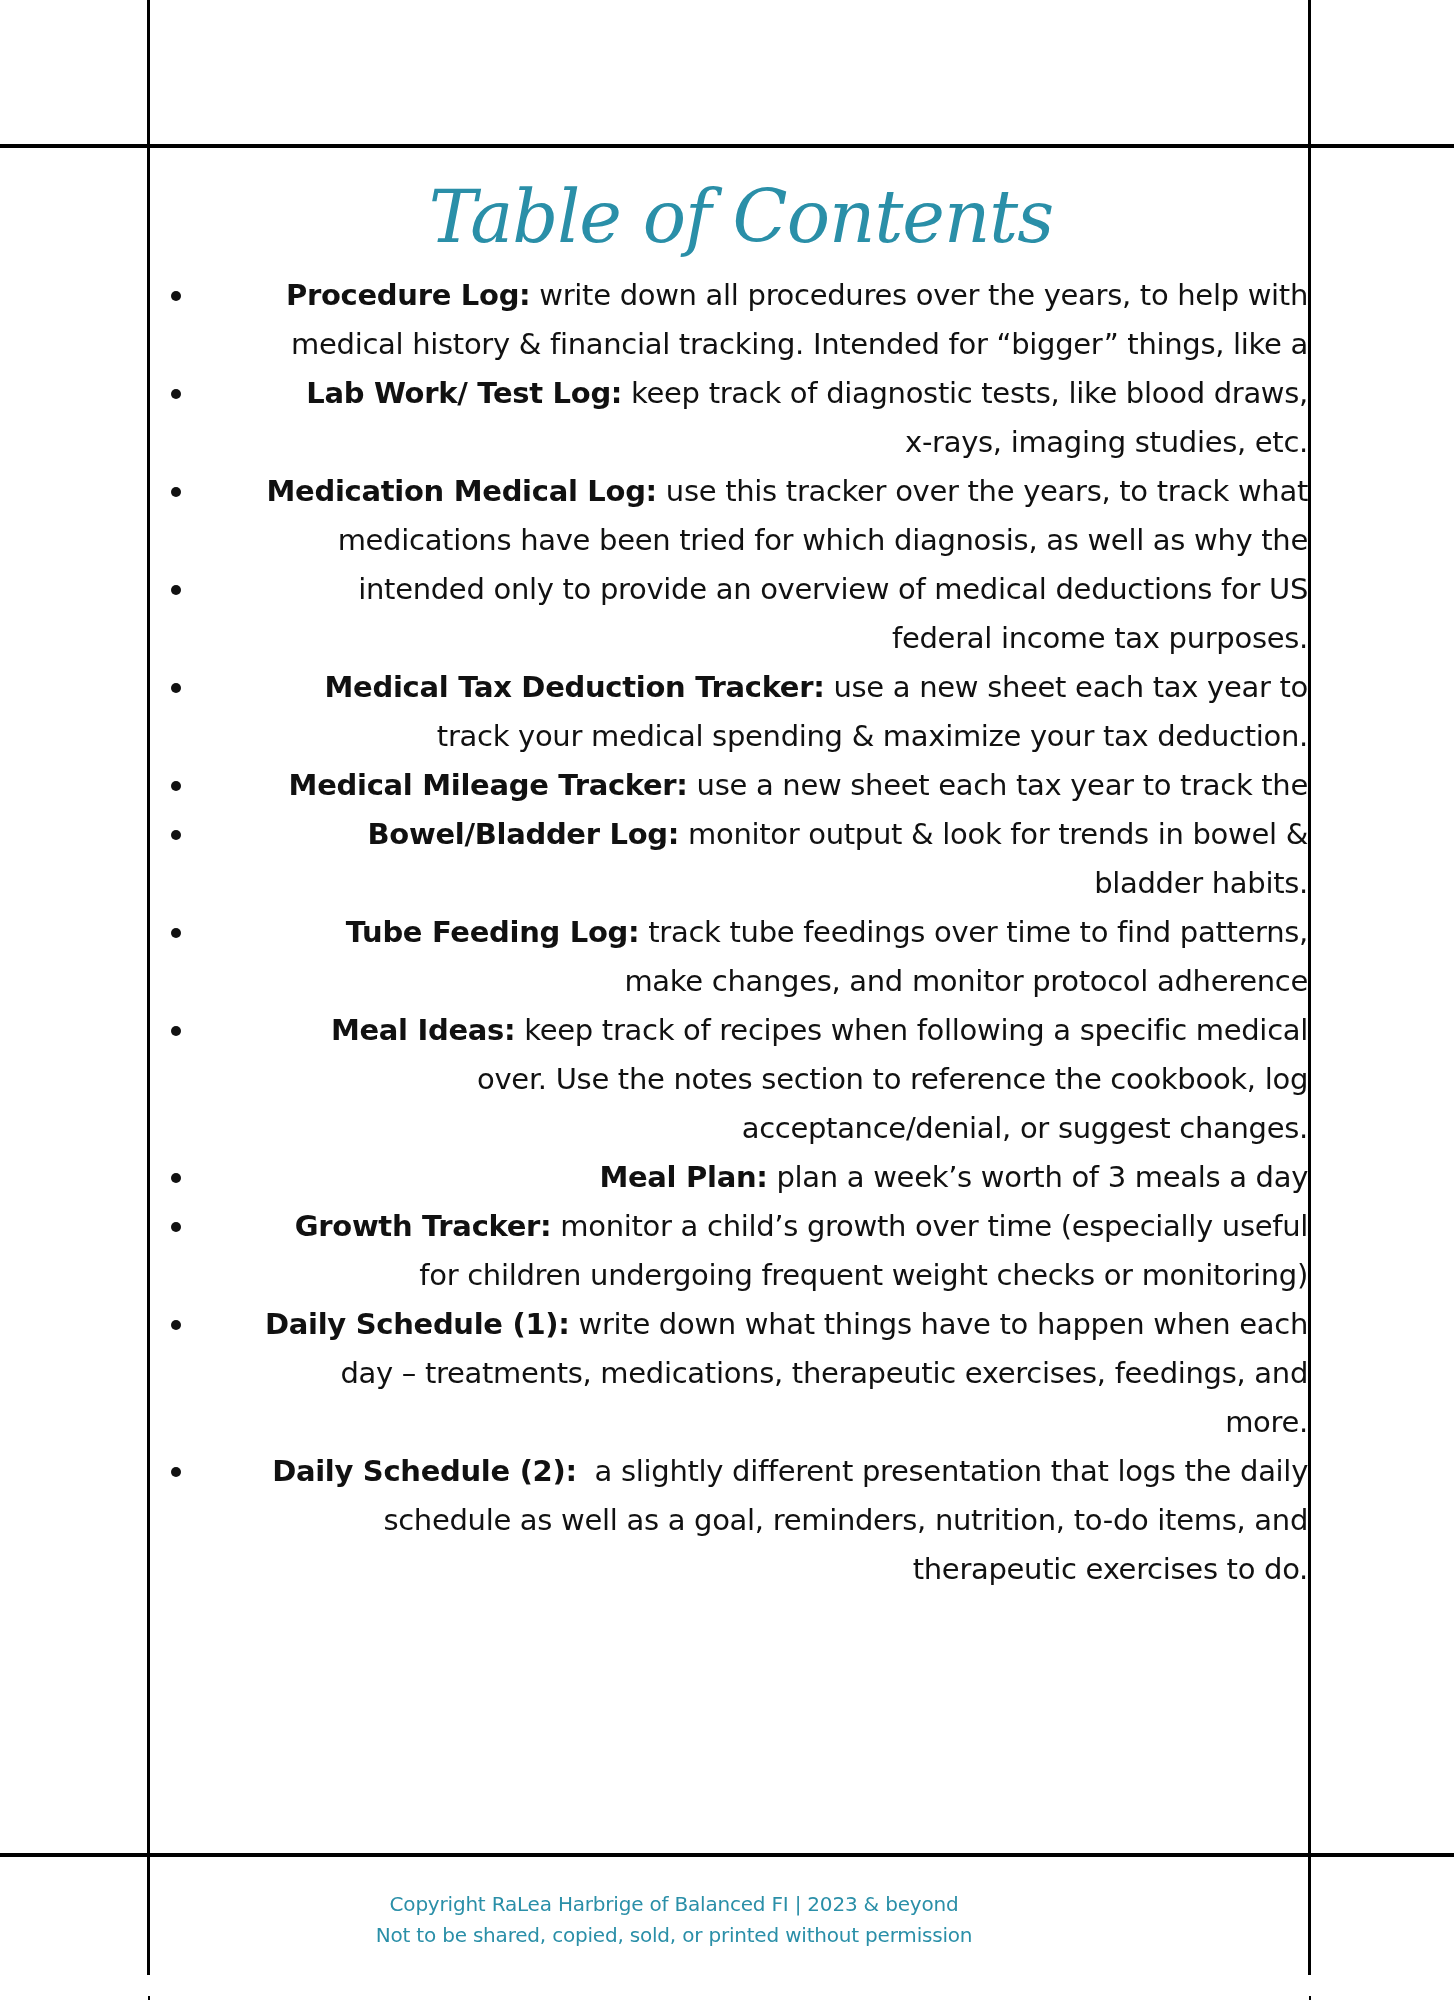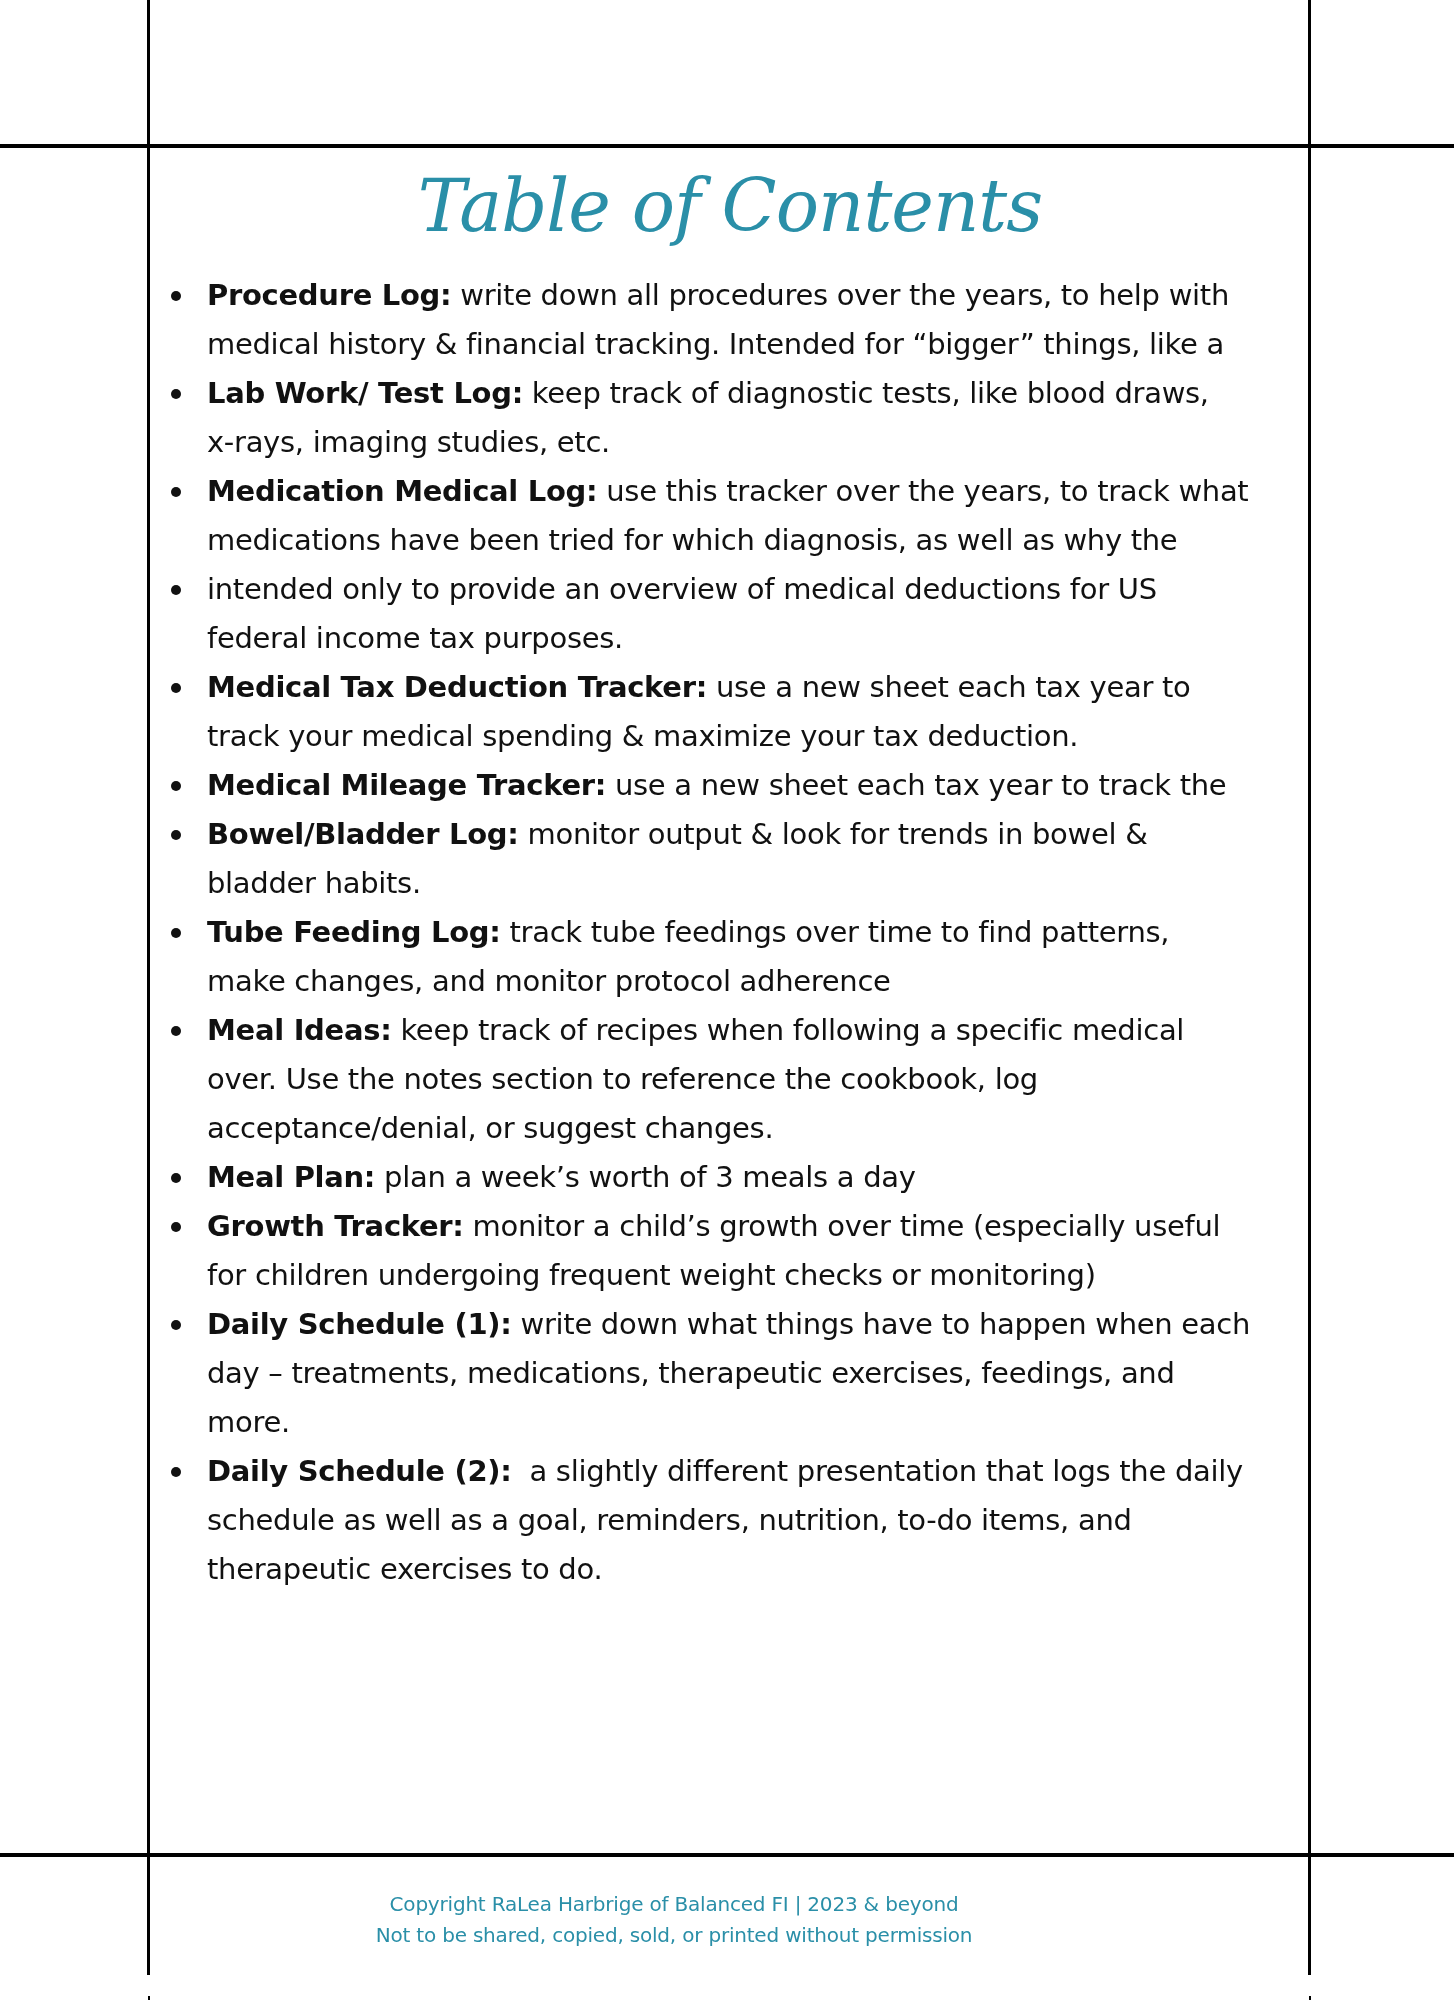--- a/index.html
+++ b/index.html
@@ -58,20 +58,21 @@
     }
 
     .toc {
       position: absolute;
       top: 271px;
       left: 150px;
       width: 1158px;
       margin: 0;
       padding: 0;
       list-style: none;
+      text-align: right;
     }
     .toc-item {
       position: relative;
       padding-left: 57px;
       font-size: 29px;
       line-height: 49px;
       letter-spacing: -0.3px;
       white-space: nowrap;
     }
     .bullet {
@@ -110,21 +111,21 @@
 </head>
 <body>
 
 <div class="vline left"></div>
 <div class="vline right"></div>
 <div class="vtick left"></div>
 <div class="vtick right"></div>
 <div class="hline top"></div>
 <div class="hline bottom"></div>
 
-<h1 class="title" style="margin:1px;font-weight:normal;">Table of Contents</h1>
+<h1 class="title" style="margin:12px;font-weight:normal;">Table of Contents</h1>
 
 <ul class="toc">
 
   <li class="toc-item">
     <span class="bullet"></span>
     <span class="line"><span class="item-name">Procedure Log:</span><span> write down all procedures over the years, to help with</span></span>
     <span class="line">medical history &amp; financial tracking. Intended for “bigger” things, like a</span>
   </li>
 
   <li class="toc-item">

